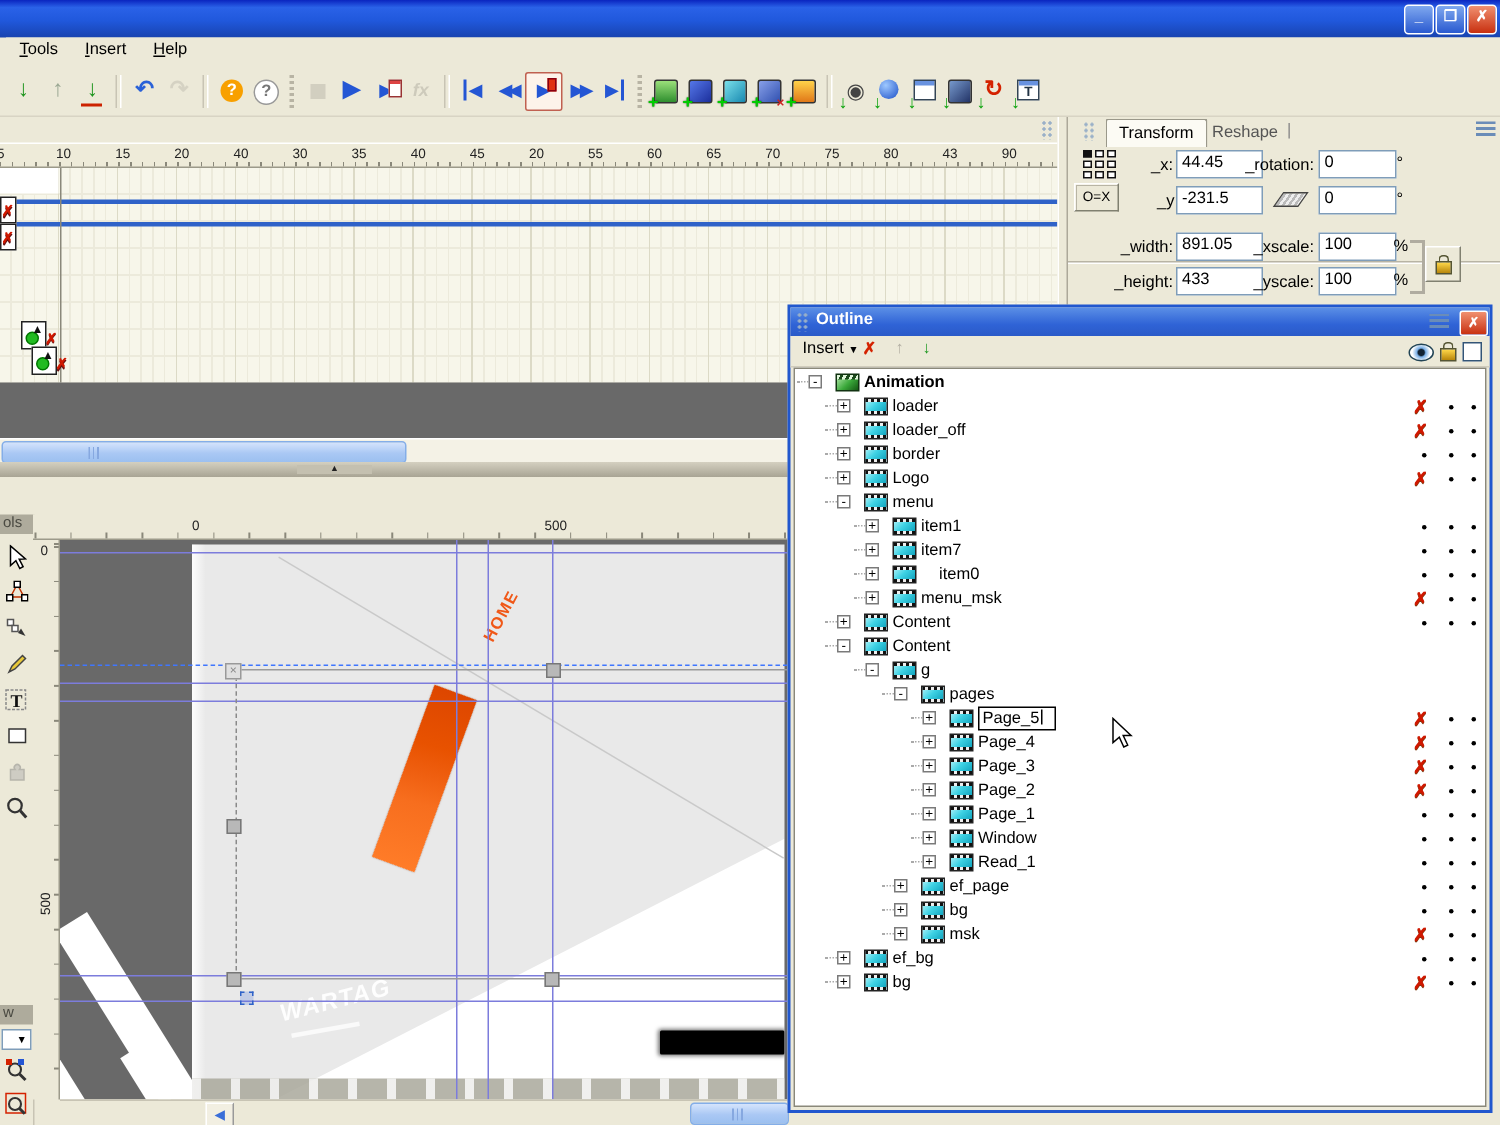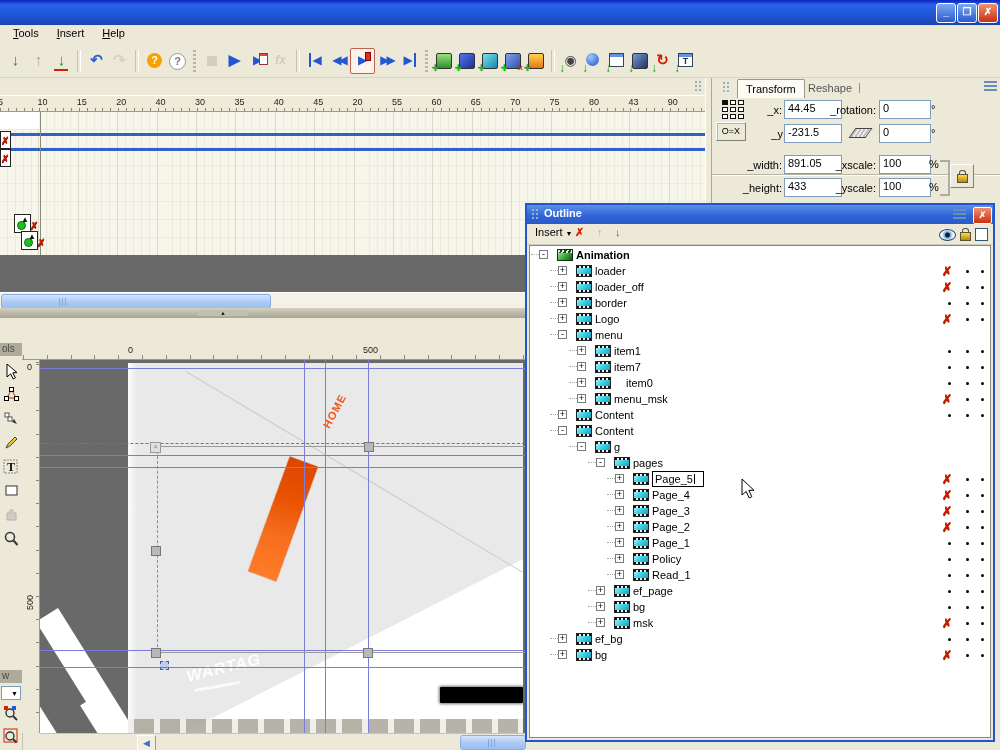--- a/index.html
+++ b/index.html
@@ -641,21 +641,21 @@
           <div class="film" style="left: 103px;"></div>
           <div class="tlabel" style="left: 122px;">Page_1</div>
           <div class="tdot" style="left: 418px;"></div>
           <div class="tdot" style="left: 436px;"></div>
           <div class="tdot" style="left: 451px;"></div>
         </div>
         <div class="trow" style="position: absolute; left: 0px; top: 305px; width: 460px; height: 16px;">
           <div class="stub" style="left: 77px;"></div>
           <div class="expbox" style="left: 85px;">+</div>
           <div class="film" style="left: 103px;"></div>
-          <div class="tlabel" style="left: 122px;">Policy</div>
+          <div class="tlabel" style="left: 122px;">Window</div>
           <div class="tdot" style="left: 418px;"></div>
           <div class="tdot" style="left: 436px;"></div>
           <div class="tdot" style="left: 451px;"></div>
         </div>
         <div class="trow" style="position: absolute; left: 0px; top: 321px; width: 460px; height: 16px;">
           <div class="stub" style="left: 77px;"></div>
           <div class="expbox" style="left: 85px;">+</div>
           <div class="film" style="left: 103px;"></div>
           <div class="tlabel" style="left: 122px;">Read_1</div>
           <div class="tdot" style="left: 418px;"></div>

